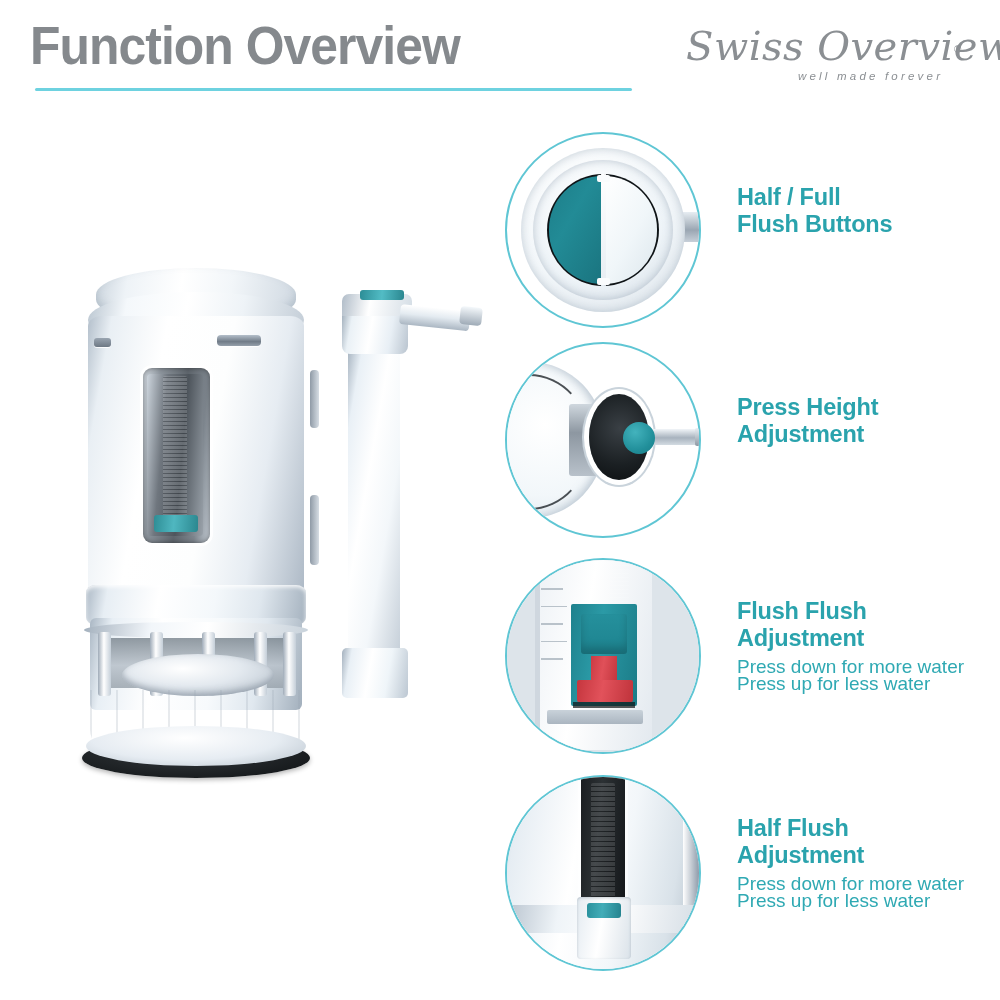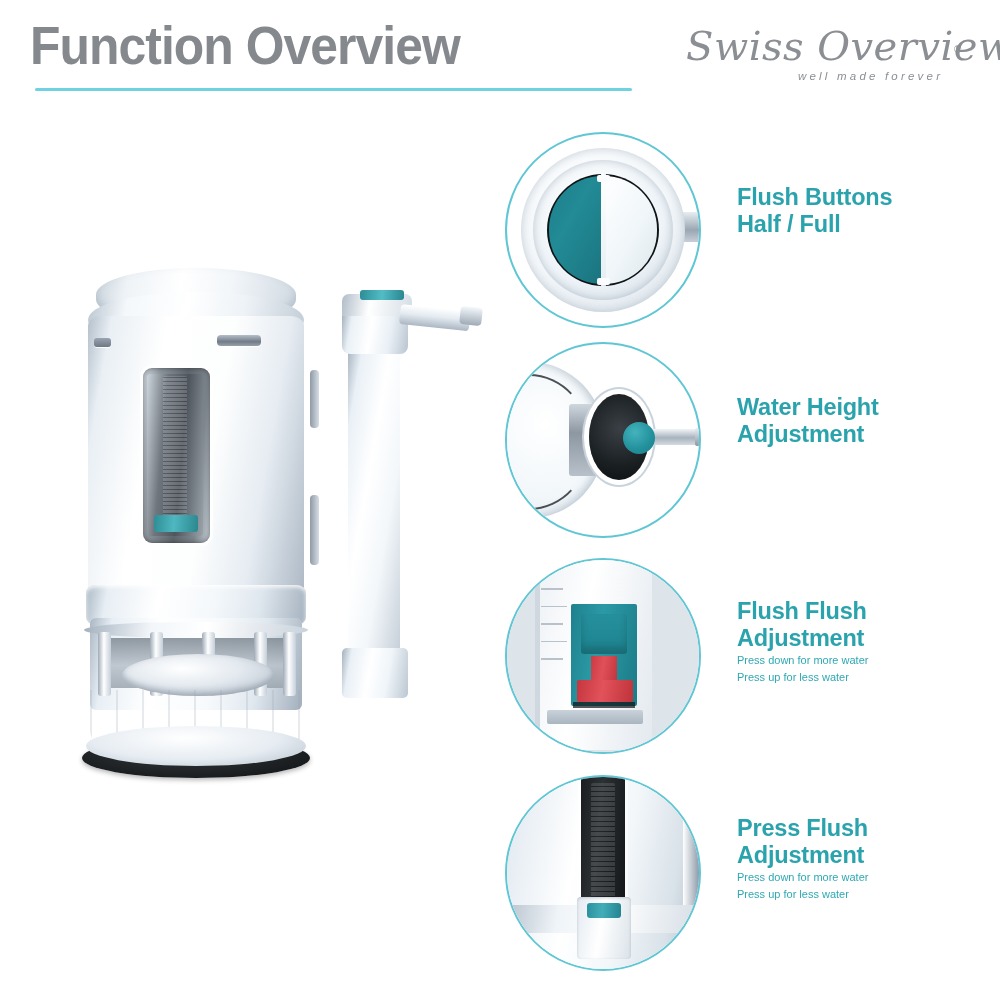--- a/index.html
+++ b/index.html
@@ -203,21 +203,22 @@
     background:#ffffff;
   }
   .bubble-inner{position:absolute;left:0;top:0;width:192px;height:192px;}
 
   .co-text{position:absolute;left:232px;top:0;width:263px;}
   .co-title{
     font-size:23.5px;line-height:27px;font-weight:bold;color:#2aa3ad;
     letter-spacing:-0.2px;
   }
   .co-sub{
-    font-size:11px;line-height:17px;font-weight:normal;color:#2fa9b3;
+    margin-top:6px;
+    font-size:19px;line-height:17px;font-weight:normal;color:#2fa9b3;
   }
 
   
   .fb-ring-outer{
     position:absolute;left:14px;top:14px;width:164px;height:164px;border-radius:50%;
     background:radial-gradient(circle at 40% 32%,#ffffff 0%,#f3f7fa 55%,#d4dde5 100%);
     box-shadow:inset 0 0 10px rgba(150,165,180,.55);
   }
   .fb-ring-mid{
     position:absolute;left:26px;top:26px;width:140px;height:140px;border-radius:50%;
@@ -441,41 +442,41 @@
           <div class="fb-half-teal"></div>
           <div class="fb-half-white"></div>
           <div class="fb-divider"></div>
           <div class="fb-nub-t"></div>
           <div class="fb-nub-b"></div>
         </div>
       </div>
     </div>
     <div class="co-text" style="top:52px;">
       <div class="co-title">
+        <div>Half / Full</div>
         <div>Flush Buttons</div>
-        <div>Half / Full</div>
       </div>
     </div>
   </div>
 
   <div class="callout" style="top:342px;">
     <div class="bubble">
       <div class="bubble-inner">
         <div class="wh-plate"></div>
         <div class="wh-plate-arc"></div>
         <div class="wh-tube"></div>
         <div class="wh-mouth"></div>
         <div class="wh-rod"></div>
         <div class="wh-rod-tip"></div>
         <div class="wh-knob"></div>
       </div>
     </div>
     <div class="co-text" style="top:52px;">
       <div class="co-title">
-        <div>Water Height</div>
+        <div>Press Height</div>
         <div>Adjustment</div>
       </div>
     </div>
   </div>
 
   <div class="callout" style="top:558px;">
     <div class="bubble">
       <div class="bubble-inner">
         <div class="ff-bg"></div>
         <div class="ff-panel"></div>
@@ -514,21 +515,21 @@
         <div class="hf-edge"></div>
         <div class="hf-band"></div>
         <div class="hf-recess"></div>
         <div class="hf-strip"></div>
         <div class="hf-tabwell"></div>
         <div class="hf-tab"></div>
       </div>
     </div>
     <div class="co-text" style="top:40px;">
       <div class="co-title">
-        <div>Press Flush</div>
+        <div>Half Flush</div>
         <div>Adjustment</div>
       </div>
       <div class="co-sub">
         <div>Press down for more water</div>
         <div>Press up for less water</div>
       </div>
     </div>
   </div>
 
 </div>

